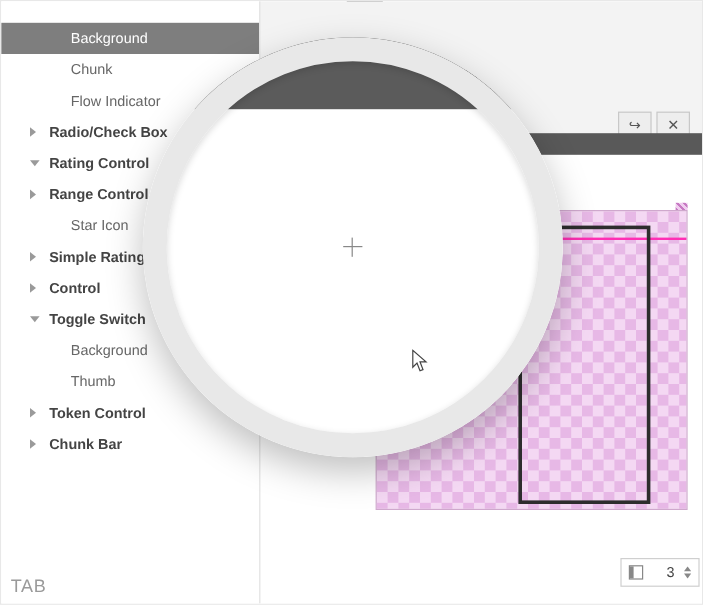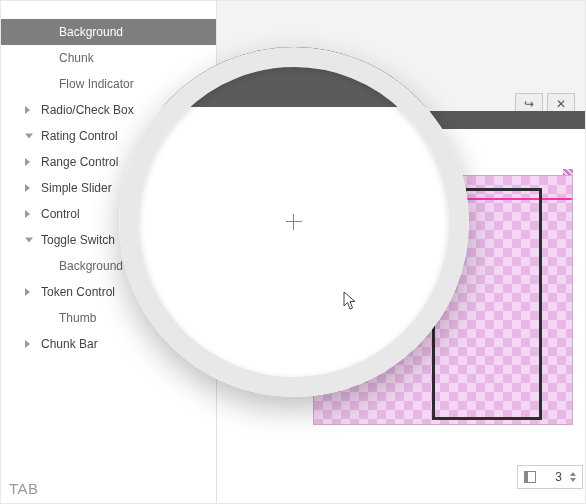--- a/index.html
+++ b/index.html
@@ -27,21 +27,21 @@
   }
   .titem {
     display: flex; align-items: center;
     height: 26px;
     padding-left: 20px;
     color: #555;
     cursor: pointer;
     position: relative;
   }
   .titem.child  { padding-left: 58px; font-weight: 400; color: #666; }
-  .titem.parent { padding-left: 40px; font-weight: 400; color: #444; }
+  .titem.parent { padding-left: 40px; font-weight: 700; color: #444; }
   .titem .caret {
     position: absolute; left: 24px; top: 50%; transform: translateY(-50%);
     width: 0; height: 0;
     border-top: 4px solid transparent;
     border-bottom: 4px solid transparent;
     border-left: 5px solid #9a9a9a;
   }
   .titem.open .caret {
     border-left: 4px solid transparent;
     border-right: 4px solid transparent;
@@ -129,21 +129,21 @@
   }
   .spin .updn span {
     width:0;height:0;border-left:3px solid transparent;border-right:3px solid transparent;
   }
   .spin .updn .u { border-bottom:4px solid #888; margin-bottom:2px;}
   .spin .updn .d { border-top:4px solid #888;}
 
   
   .magwrap {
     position: absolute;
-    left: 118px; top: 46px;
+    left: 118px; top: 30px;
     width: 350px; height: 350px;
     border-radius: 50%;
     box-shadow: 0 12px 30px rgba(0,0,0,.25);
     overflow: hidden;
     background: #fff;
     font-style: italic;
   }
   .magring {
     position: absolute; inset: 0;
     border-radius: 50%;
@@ -204,41 +204,44 @@
         <span>Radio/Check Box</span>
       </div>
       <div class="titem parent open">
         <span class="caret"></span>
         <span>Rating Control</span>
       </div>
       <div class="titem parent">
         <span class="caret"></span>
         <span>Range Control</span>
       </div>
-      <div class="titem parent">
-        <span class="caret"></span>
-        <span>Simple Slider</span>
+      <div class="titem child">
+        <span>Star Icon</span>
+      </div>
+      <div class="titem parent">
+        <span class="caret"></span>
+        <span>Simple Rating</span>
       </div>
       <div class="titem parent">
         <span class="caret"></span>
         <span>Control</span>
       </div>
       <div class="titem parent open">
         <span class="caret"></span>
         <span>Toggle Switch</span>
       </div>
       <div class="titem child">
         <span>Background</span>
       </div>
+      <div class="titem child">
+        <span>Thumb</span>
+      </div>
       <div class="titem parent">
         <span class="caret"></span>
         <span>Token Control</span>
-      </div>
-      <div class="titem child">
-        <span>Thumb</span>
       </div>
       <div class="titem parent">
         <span class="caret"></span>
         <span>Chunk Bar</span>
       </div>
     </div>
   <div class="ftab">TAB</div>
 </div>
 
 <div class="topbar">

